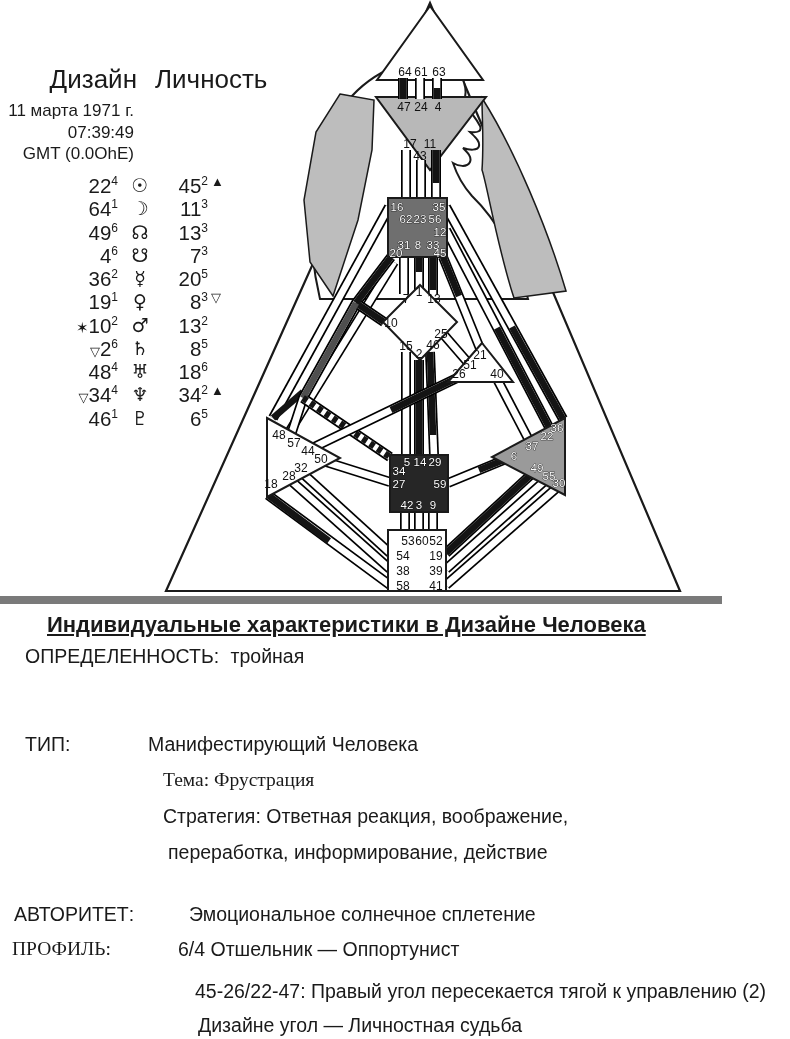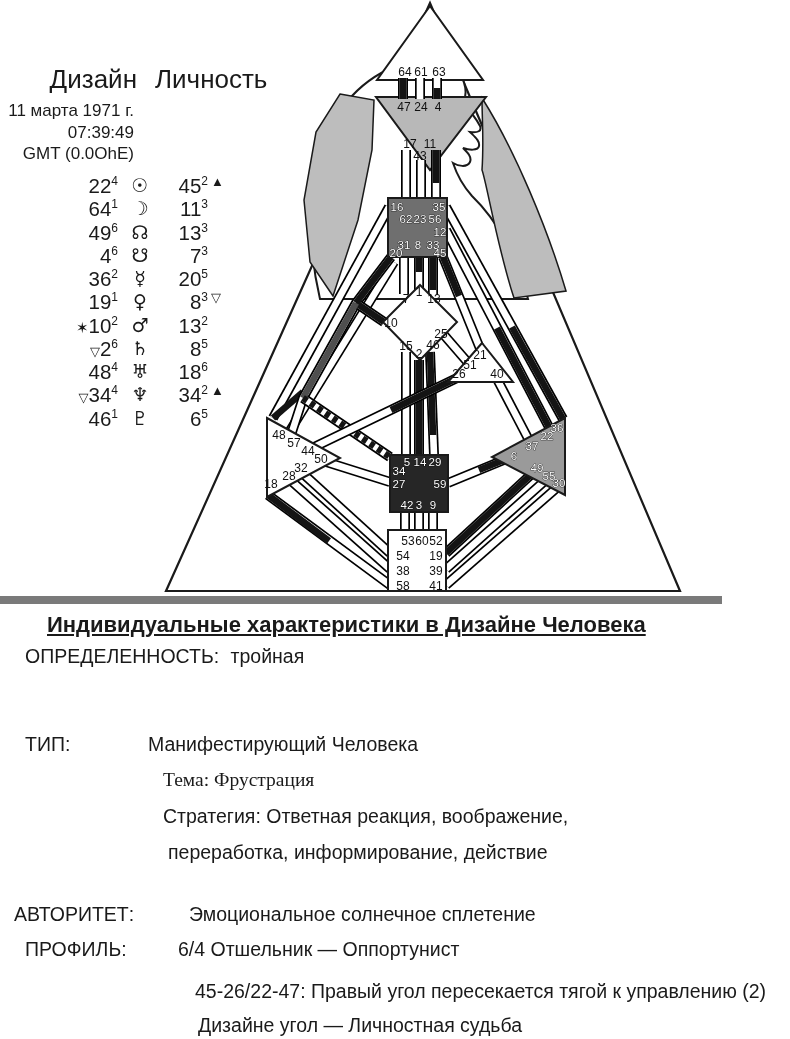--- a/index.html
+++ b/index.html
@@ -333,19 +333,19 @@
 
   <div class="abs t" style="left:25px;top:733px;">ТИП:</div>
   <div class="abs t" style="left:148px;top:733px;">Манифестирующий Человека</div>
   <div class="abs t" style="left:163px;top:769px;font-family:Liberation Serif, serif;">Тема: Фрустрация</div>
   <div class="abs t" style="left:168px;top:841px;">переработка, информирование, действие</div>
   <div class="abs t" style="left:163px;top:805px;">Стратегия: Ответная реакция, воображение,</div>
 
   <div class="abs t" style="left:14px;top:903px;">АВТОРИТЕТ:</div>
   <div class="abs t" style="left:165px;top:903px;margin-left:24px;">Эмоциональное солнечное сплетение</div>
 
-  <div class="abs t" style="left:25px;top:938px;">ПРОФИЛЬ:</div>
+  <div class="abs t" style="left:12px;top:938px;font-family:Liberation Serif, serif;">ПРОФИЛЬ:</div>
   <div class="abs t" style="left:178px;top:938px;">6/4 Отшельник — Оппортунист</div>
 
   <div class="abs t" style="left:195px;top:980px;">45-26/22-47: Правый угол пересекается тягой к управлению (2)</div>
   <div class="abs t" style="left:198px;top:1014px;">Дизайне угол — Личностная судьба</div>
 
 </div>
 
 </body></html>

